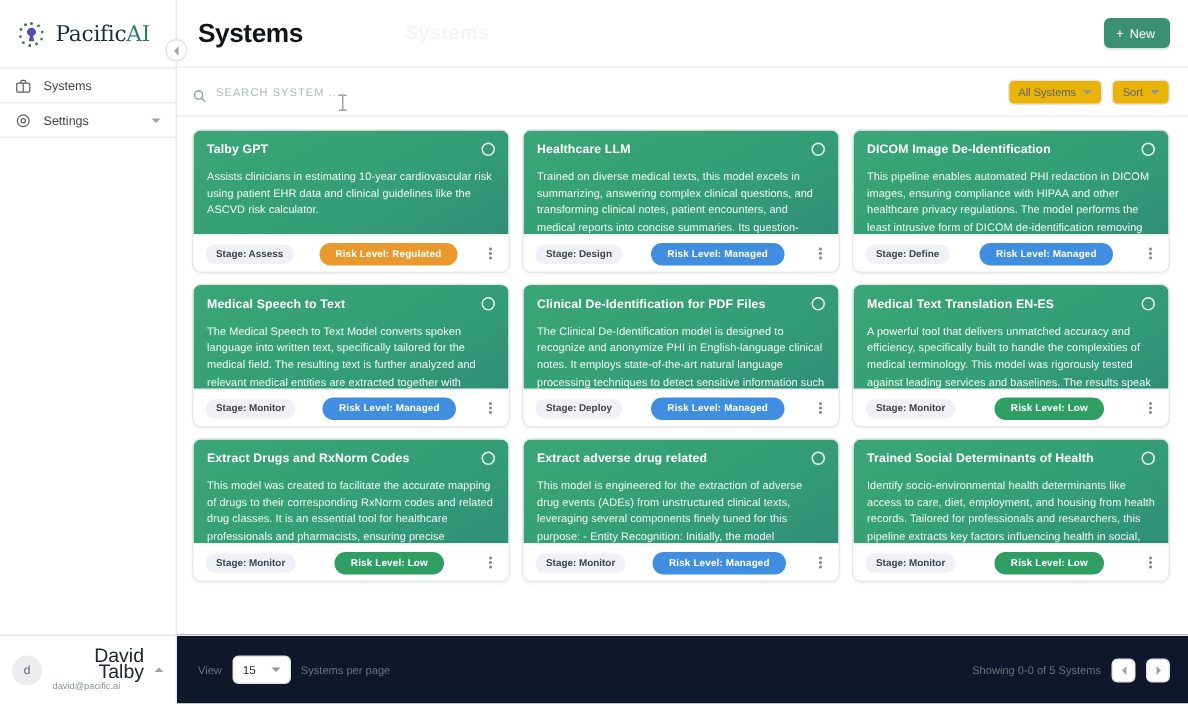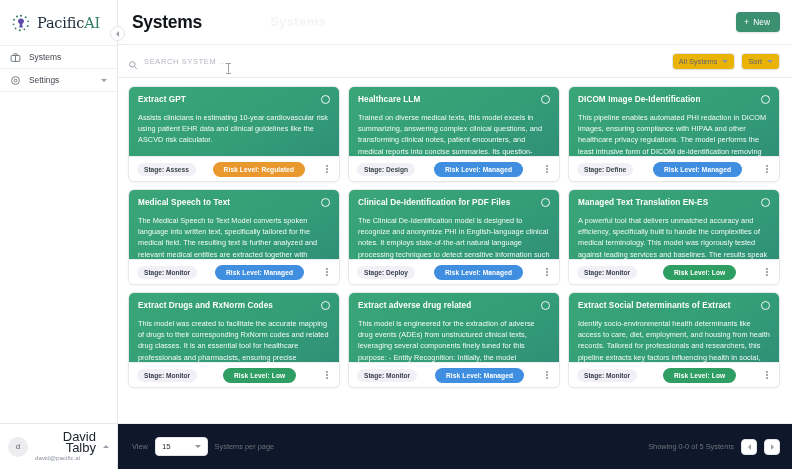--- a/index.html
+++ b/index.html
@@ -187,21 +187,21 @@
   .kebab i { width: 1.8px; height: 1.8px; border-radius: 50%; background: #8a9099; display: block; }
 
   
   .footer {
     height: 46px; border-top: 1px solid #ebecef;
     display: flex; align-items: center;
     padding: 0 12px 0 14px; gap: 7px; background: #0f172a;
   }
   .f-label { font-size: 7.4px; color: #6c737c; }
   .page-select {
-    display: flex; align-items: center; gap: 24px;
+    display: flex; align-items: center; gap: 10px;
     border: 1px solid #e2e4e8; border-radius: 4px;
     height: 19px; padding: 0 6px; font-size: 7.8px; color: #2b3038;
     background: #fff; cursor: pointer;
   }
   .page-select .chev { border-top-color: #8e959e; }
   .pager-btn {
     width: 16px; height: 16px; border: 1px solid #e2e4e8;
     border-radius: 4px; background: #fff; display: flex;
     align-items: center; justify-content: center; cursor: pointer;
   }
@@ -308,21 +308,21 @@
         <span>Sort</span>
         <span class="chev"></span>
       </div>
     </div>
 
     <div class="grid-area">
       <div class="grid" id="card-grid">
           <div class="card">
             <div class="card-body">
               <div class="card-head">
-                <div class="card-title">Extract GPT</div>
+                <div class="card-title">Talby GPT</div>
                 <div class="circle-ico"></div>
               </div>
               <div class="card-desc">Assists clinicians in estimating 10-year cardiovascular risk using patient EHR data and clinical guidelines like the ASCVD risk calculator.</div>
             </div>
             <div class="card-foot">
               <span class="stage-chip">Stage: Assess</span>
               <span class="risk-chip" style="background:#e8982c">Risk Level: Regulated</span>
               <span class="kebab">
                 <i></i>
                 <i></i>
@@ -398,21 +398,21 @@
               <span class="kebab">
                 <i></i>
                 <i></i>
                 <i></i>
               </span>
             </div>
           </div>
           <div class="card">
             <div class="card-body">
               <div class="card-head">
-                <div class="card-title">Managed Text Translation EN-ES</div>
+                <div class="card-title">Medical Text Translation EN-ES</div>
                 <div class="circle-ico"></div>
               </div>
               <div class="card-desc">A powerful tool that delivers unmatched accuracy and efficiency, specifically built to handle the complexities of medical terminology. This model was rigorously tested against leading services and baselines. The results speak for</div>
             </div>
             <div class="card-foot">
               <span class="stage-chip">Stage: Monitor</span>
               <span class="risk-chip" style="background:#2f9e63">Risk Level: Low</span>
               <span class="kebab">
                 <i></i>
                 <i></i>
@@ -452,21 +452,21 @@
               <span class="kebab">
                 <i></i>
                 <i></i>
                 <i></i>
               </span>
             </div>
           </div>
           <div class="card">
             <div class="card-body">
               <div class="card-head">
-                <div class="card-title">Extract Social Determinants of Extract</div>
+                <div class="card-title">Trained Social Determinants of Health</div>
                 <div class="circle-ico"></div>
               </div>
               <div class="card-desc">Identify socio-environmental health determinants like access to care, diet, employment, and housing from health records. Tailored for professionals and researchers, this pipeline extracts key factors influencing health in social, economic,</div>
             </div>
             <div class="card-foot">
               <span class="stage-chip">Stage: Monitor</span>
               <span class="risk-chip" style="background:#2f9e63">Risk Level: Low</span>
               <span class="kebab">
                 <i></i>
                 <i></i>

